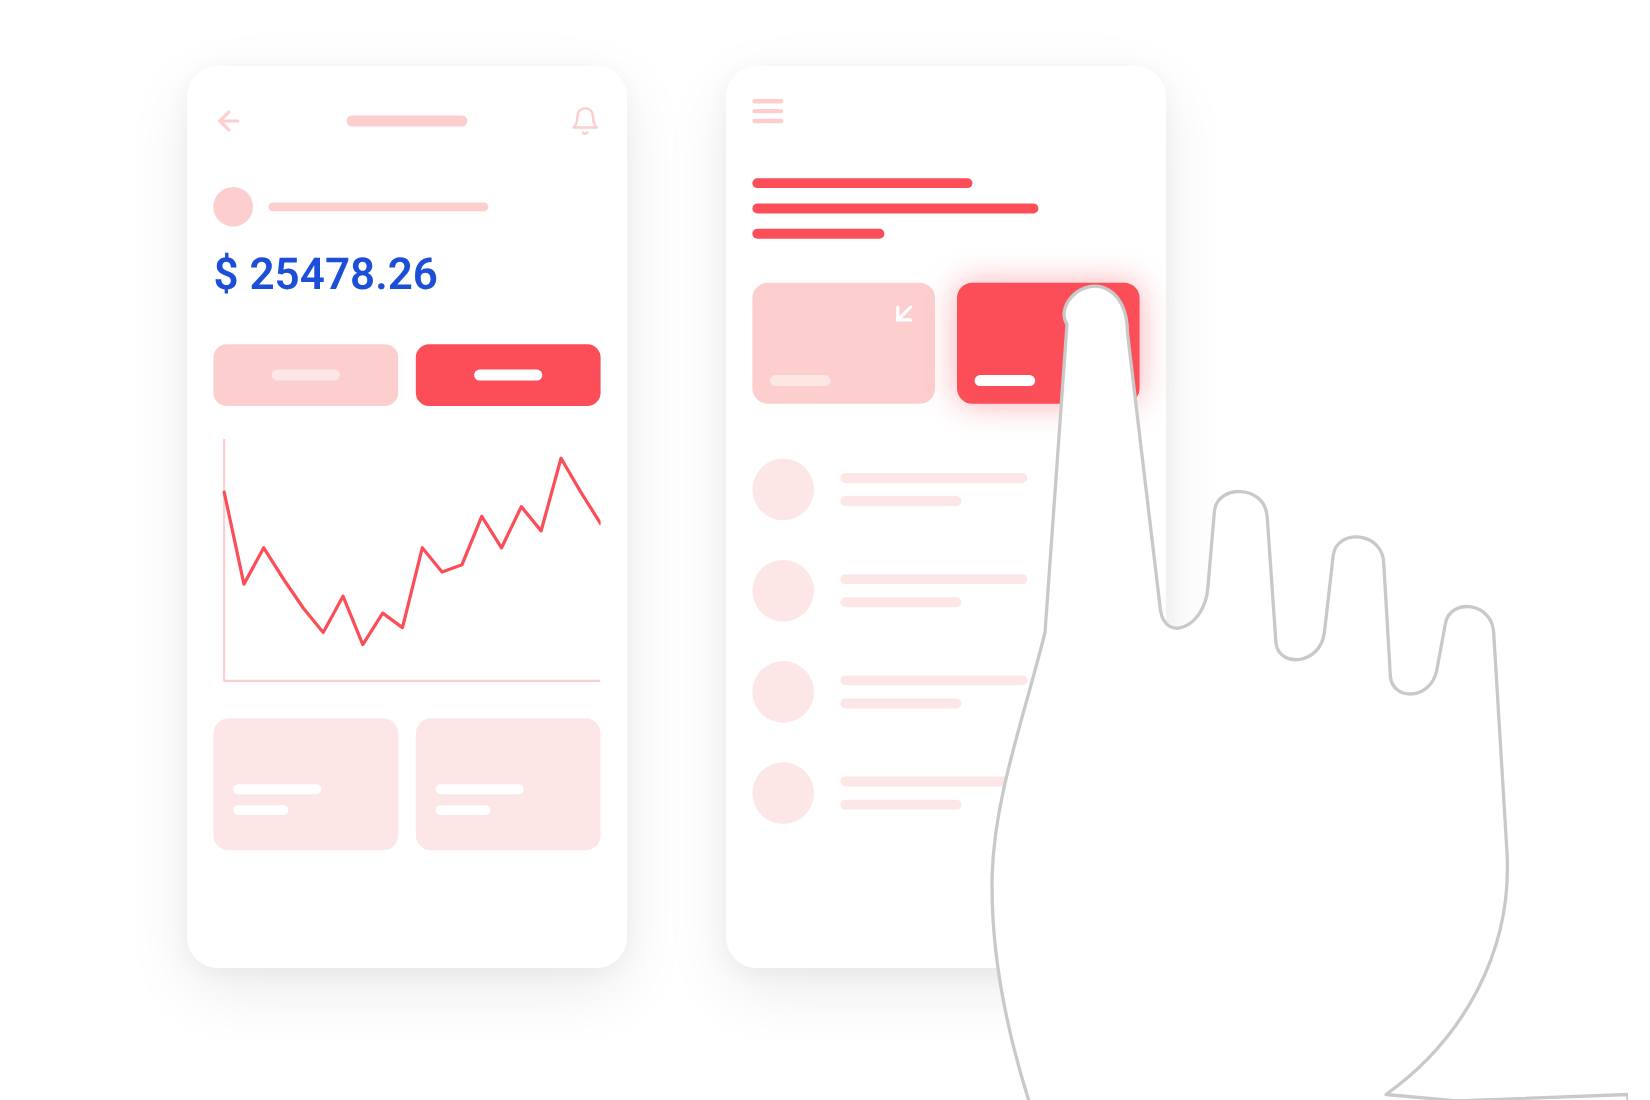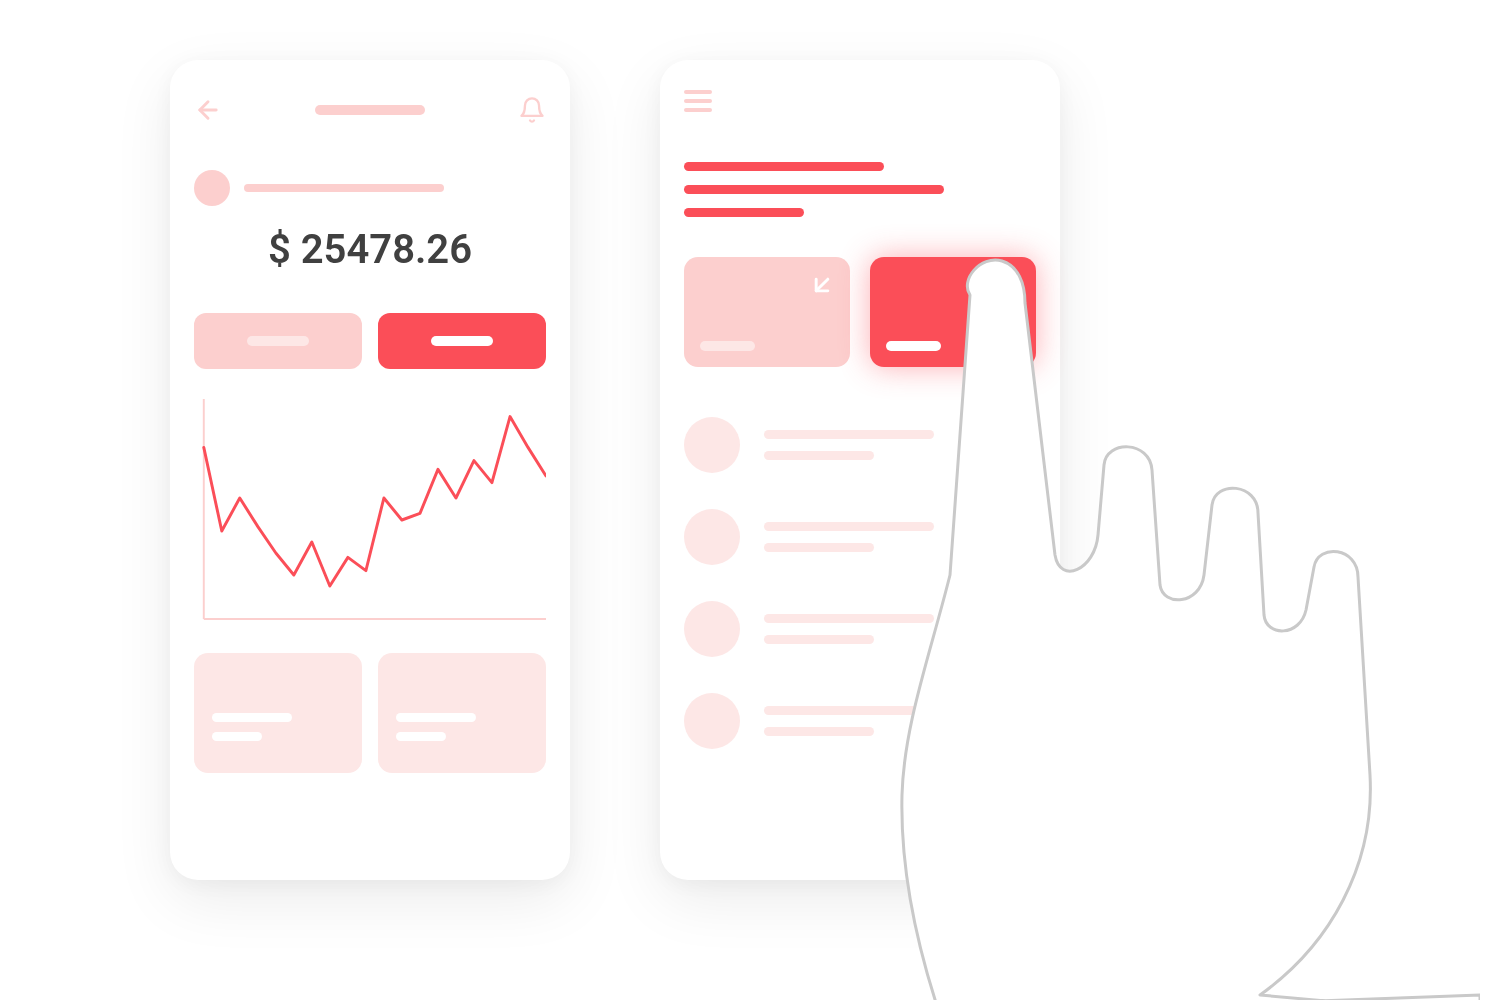--- a/index.html
+++ b/index.html
@@ -34,21 +34,21 @@
   .back-icon svg, .bell-icon svg { display: block; }
   .title-bar {
     width: 110px; height: 10px; border-radius: 5px; background: #fccfce;
   }
   .profile-row {
     display: flex; align-items: center; gap: 14px; margin-bottom: 20px;
   }
   .avatar { width: 36px; height: 36px; border-radius: 50%; background: #fccfce; }
   .profile-line { height: 8px; border-radius: 4px; background: #fccfce; width: 200px; }
   .amount {
-    font-size: 40px; font-weight: 600; color: #404040; margin-bottom: 40px; text-align: center;
+    font-size: 40px; font-weight: 600; color: #1d4ed8; margin-bottom: 40px;
   }
   .btn-row { display: flex; gap: 16px; margin-bottom: 30px; }
   .btn {
     flex: 1; height: 56px; border-radius: 12px;
     display: flex; align-items: center; justify-content: center;
   }
   .btn-light { background: #fccfce; }
   .btn-dark  { background: #fb4e58; }
   .btn-label-light { width: 62px; height: 10px; border-radius: 5px; background: #fde7e6; }
   .btn-label-dark  { width: 62px; height: 10px; border-radius: 5px; background: #ffffff; }

